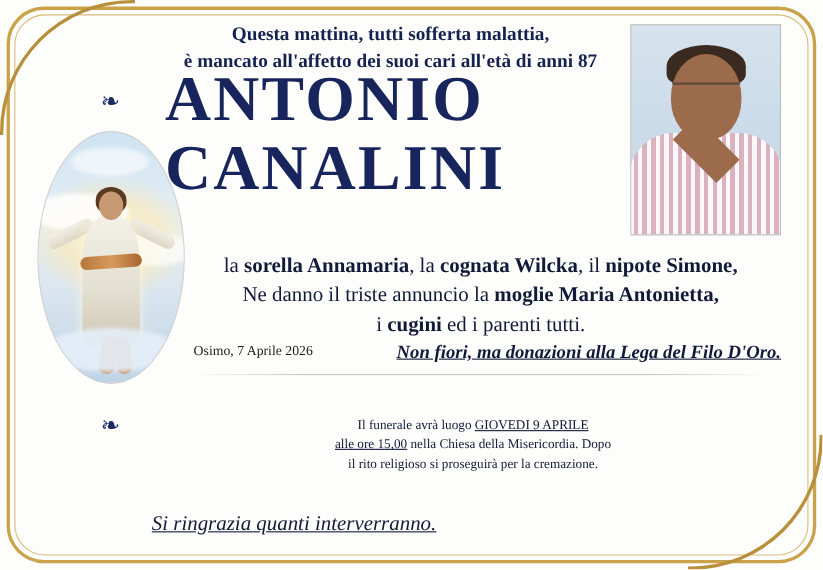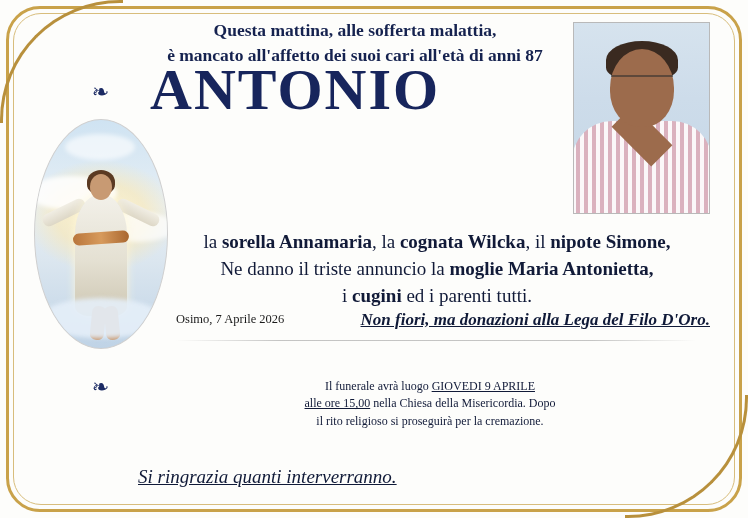--- a/index.html
+++ b/index.html
@@ -359,34 +359,35 @@
       <div class="figure-head"></div>
       <div class="leg leg-l"></div>
       <div class="leg leg-r"></div>
       <div class="cloud c3"></div>
     </div>
 
     <div class="ornament orn-bottom">❧</div>
   </div>
 
   <div class="header-text">
-    <div>Questa mattina, alle sofferta malattia,</div>
+    <div>Questa mattina, tutti sofferta malattia,</div>
     <div>è mancato all'affetto dei suoi cari all'età di anni 87</div>
   </div>
 
   <div class="portrait">
     <div class="p-shirt"></div>
     <div class="p-collar"></div>
     <div class="p-hair"></div>
     <div class="p-head"></div>
     <div class="p-glasses"></div>
   </div>
 
   <div class="name-block">
     <div class="name-first">ANTONIO</div>
+    <div class="name-last">CANALINI</div>
   </div>
 
   <div class="body-block">
     <div>
       <span>la </span><b>sorella Annamaria</b><span>, la </span><b>cognata Wilcka</b><span>, il </span><b>nipote Simone,</b>
     </div>
     <div>
       <span>Ne danno il triste annuncio la </span><b>moglie Maria Antonietta,</b>
     </div>
     <div>

